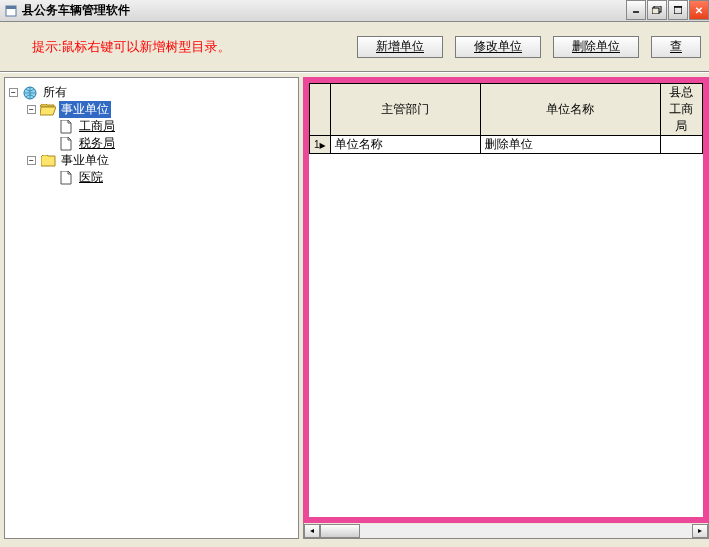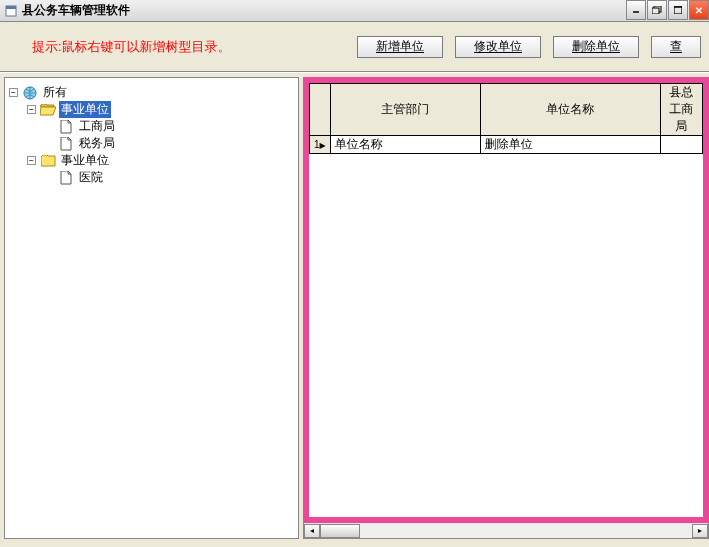--- a/index.html
+++ b/index.html
@@ -87,21 +87,21 @@
   background: #fff;
   cursor: pointer;
   color: #000;
   font-family: monospace;
 }
 .exp-spacer { width: 13px; display:inline-block; }
 .node-icon { width: 16px; height: 14px; display:inline-flex; align-items:center; justify-content:center; margin-right: 3px; }
 .node-label { padding: 0 2px; }
 .node-label.selected { background: #316ac5; color: #fff; }
 .indent-1 { padding-left: 18px; }
-.indent-2 { padding-left: 36px; }
+.indent-2 { padding-left: 36px; text-decoration: underline; }
 
 .grid-pane {
   flex: 1;
   margin: 4px 0 8px 2px;
   display: flex; flex-direction: column;
   min-width: 0;
 }
 .grid-wrap {
   flex: 1;
   background: #fff;

